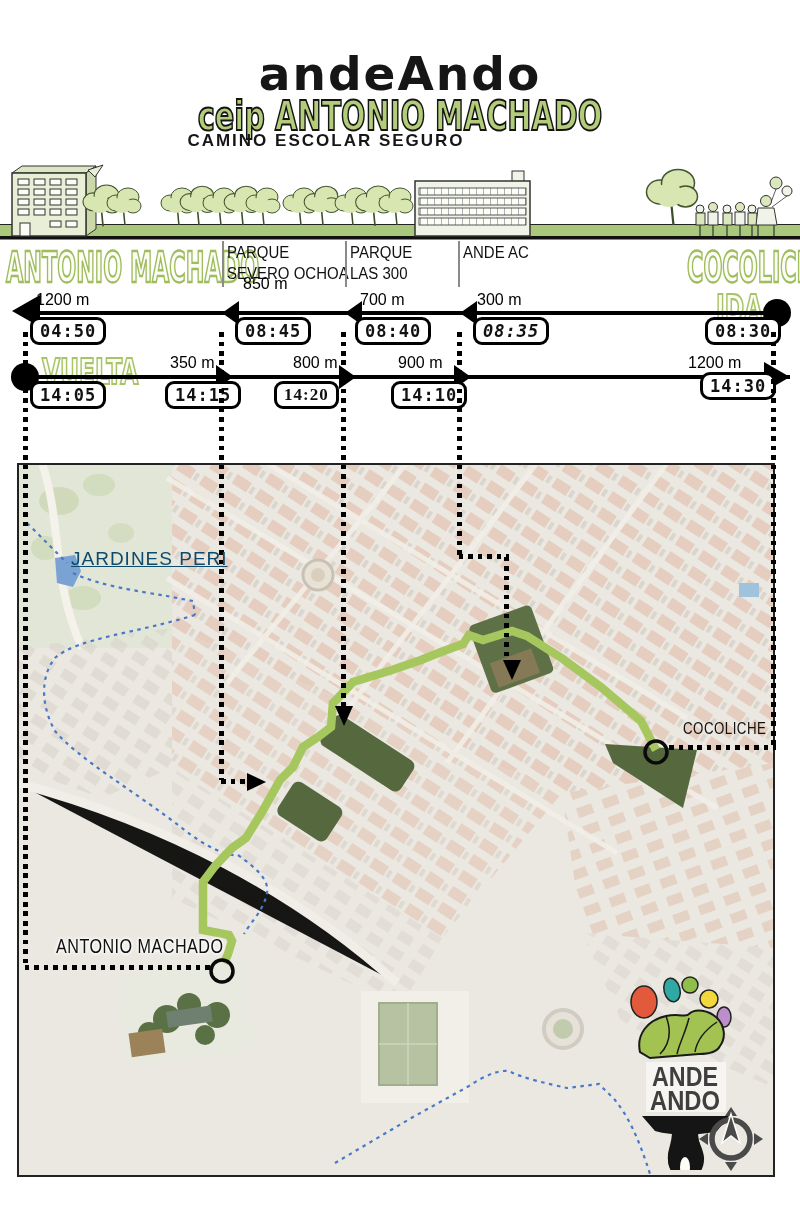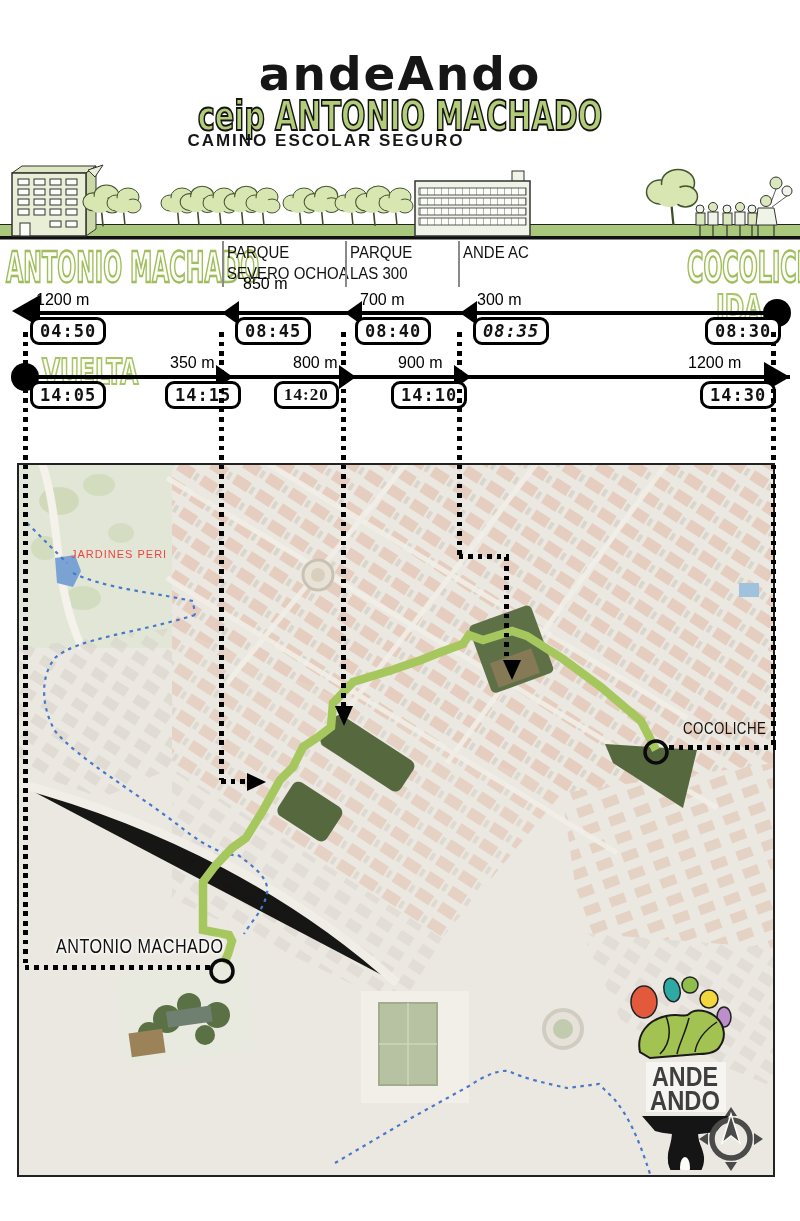--- a/index.html
+++ b/index.html
@@ -31,21 +31,21 @@
         letter-spacing:1px;white-space:nowrap;}
   .bigdot{width:28px;height:28px;border-radius:50%;background:#000;}
   .tri{width:0;height:0;}
   .dirlabel{font-weight:700;font-size:30px;color:#fcfdf4;-webkit-text-stroke:1.8px #a8c468;
             white-space:nowrap;transform:scale(0.78,1.2);transform-origin:left top;
             font-family:"DejaVu Sans",sans-serif;}
   
   .vdots{width:5px;background-image:repeating-linear-gradient(to bottom,#000 0 4.5px,transparent 4.5px 9.5px);}
   .hdots{height:5px;background-image:repeating-linear-gradient(to right,#000 0 4.5px,transparent 4.5px 9.5px);}
   
-  .lbl-park{font-size:11px;letter-spacing:1px;color:#ef4444;}
+  .lbl-park{font-size:19px;letter-spacing:1px;color:#0c4a6e;text-decoration:underline;}
   .lbl-dest{font-size:14px;color:#101010;transform:scale(0.95,1.15);transform-origin:left top;
             letter-spacing:0.5px;white-space:nowrap;}
   .lbl-orig{font-size:17px;color:#101010;transform:scale(0.95,1.15);transform-origin:left top;
             letter-spacing:0.5px;white-space:nowrap;
             text-shadow:0 0 3px #fff,0 0 3px #fff,0 0 4px #fff;}
   .z1{z-index:1}.z2{z-index:2}.z3{z-index:3}
 </style>
 </head>
 <body>
 
@@ -193,21 +193,21 @@
   <div class="abs tri" style="left:454px;top:365px;border-top:12px solid transparent;border-bottom:12px solid transparent;border-left:17px solid #000;"></div>
   <div class="abs tri" style="left:764px;top:362px;border-top:15px solid transparent;border-bottom:15px solid transparent;border-left:26px solid #000;"></div>
   <div class="abs dist" style="left:170px;top:354px;">350 m</div>
   <div class="abs dist" style="left:293px;top:354px;">800 m</div>
   <div class="abs dist" style="left:398px;top:354px;text-align:right;">900 m</div>
   <div class="abs dist" style="left:688px;top:354px;">1200 m</div>
   <div class="abs tbox" style="left:30px;top:381px;">14:05</div>
   <div class="abs tbox" style="left:153px;top:381px;margin-left:12px;">14:15</div>
   <div class="abs tbox" style="left:274px;top:381px;font-family:Liberation Serif, serif;">14:20</div>
   <div class="abs tbox" style="left:391px;top:381px;">14:10</div>
-  <div class="abs tbox" style="left:700px;top:381px;border-radius:10px;">14:30</div>
+  <div class="abs tbox" style="left:700px;top:372px;border-radius:10px;">14:30</div>
 
   <svg class="abs z1" style="left:17px;top:463px;" width="758" height="714" viewBox="0 0 758 714">
     <defs>
       <pattern id="pb" width="27" height="19" patternUnits="userSpaceOnUse" patternTransform="rotate(33)">
         <rect x="2" y="3" width="17" height="11" fill="#e4cbbb"></rect>
         <rect x="21" y="5" width="4" height="8" fill="#d9d4cb"></rect>
       </pattern>
       <pattern id="pg" width="25" height="18" patternUnits="userSpaceOnUse" patternTransform="rotate(33)">
         <rect x="2" y="2" width="15" height="10" fill="#d8d4cc"></rect>
       </pattern>

